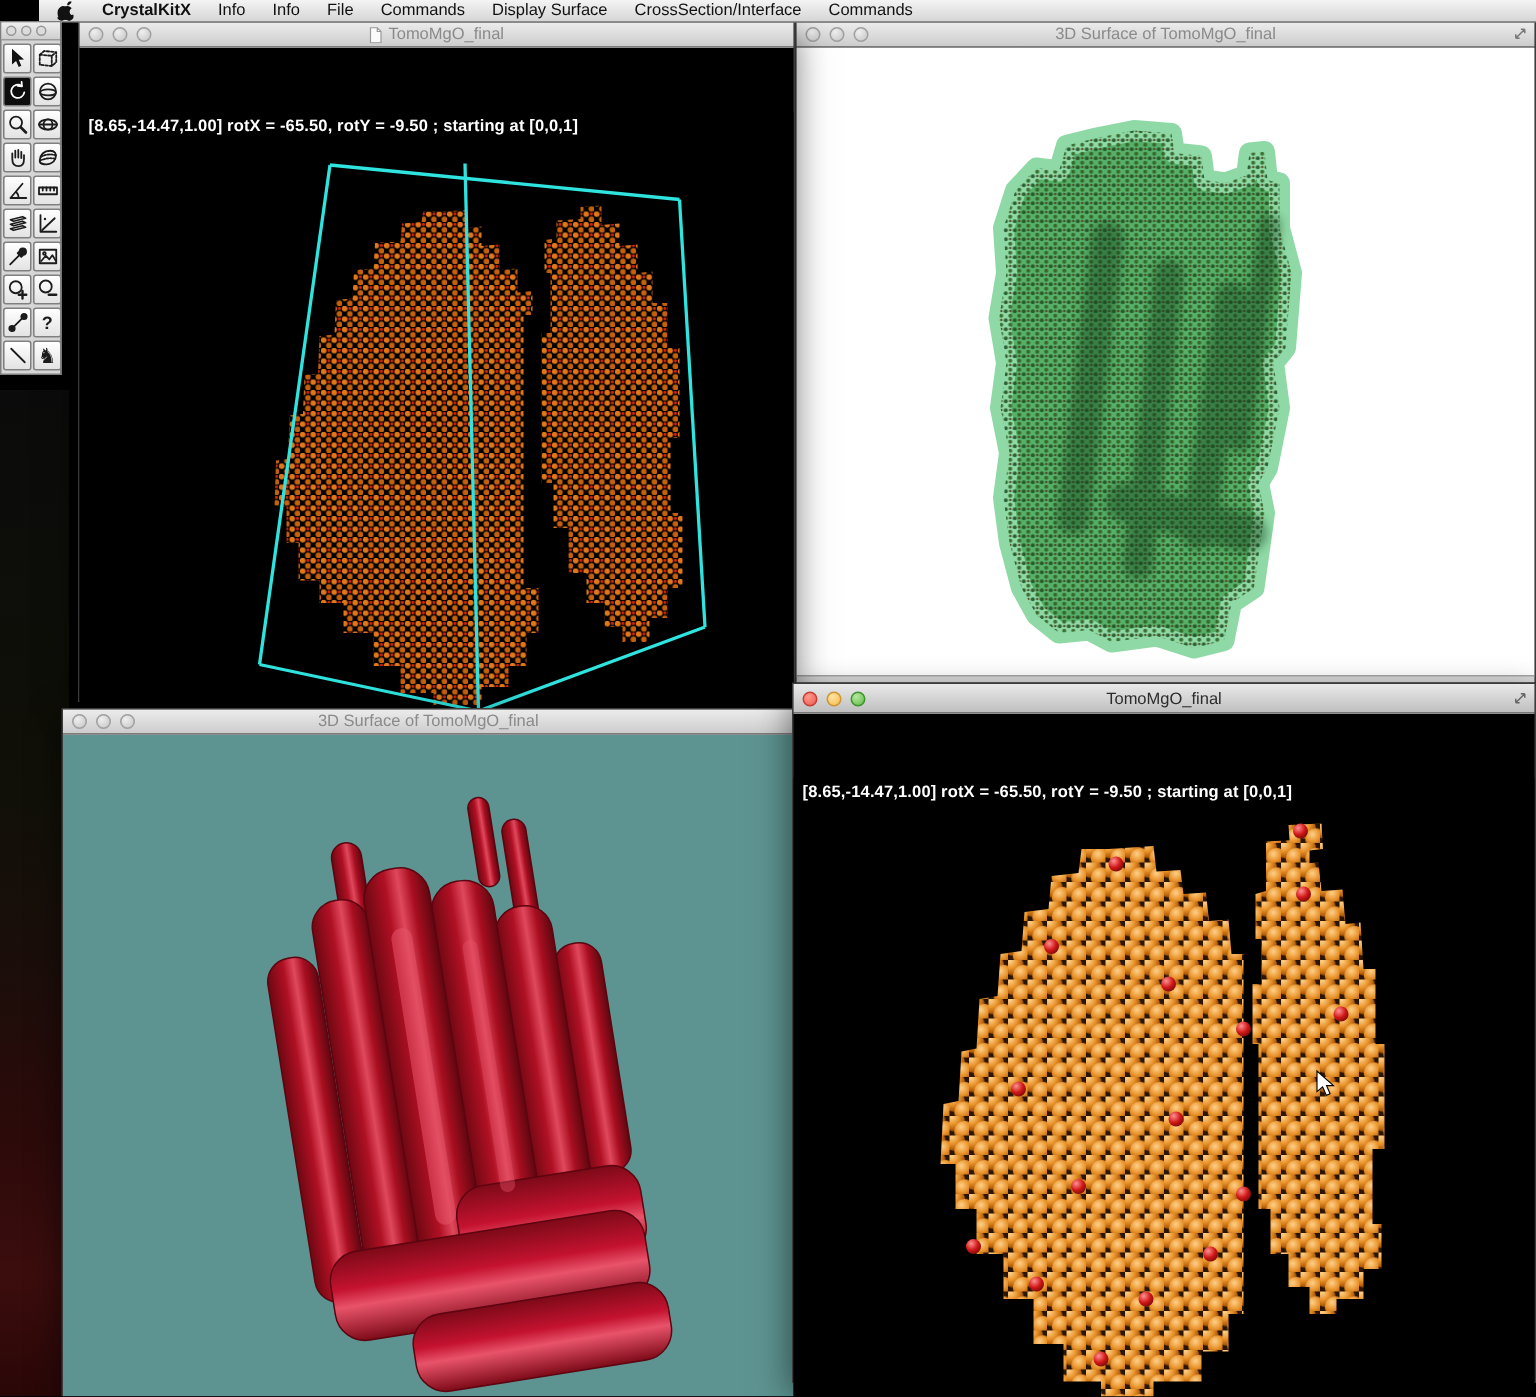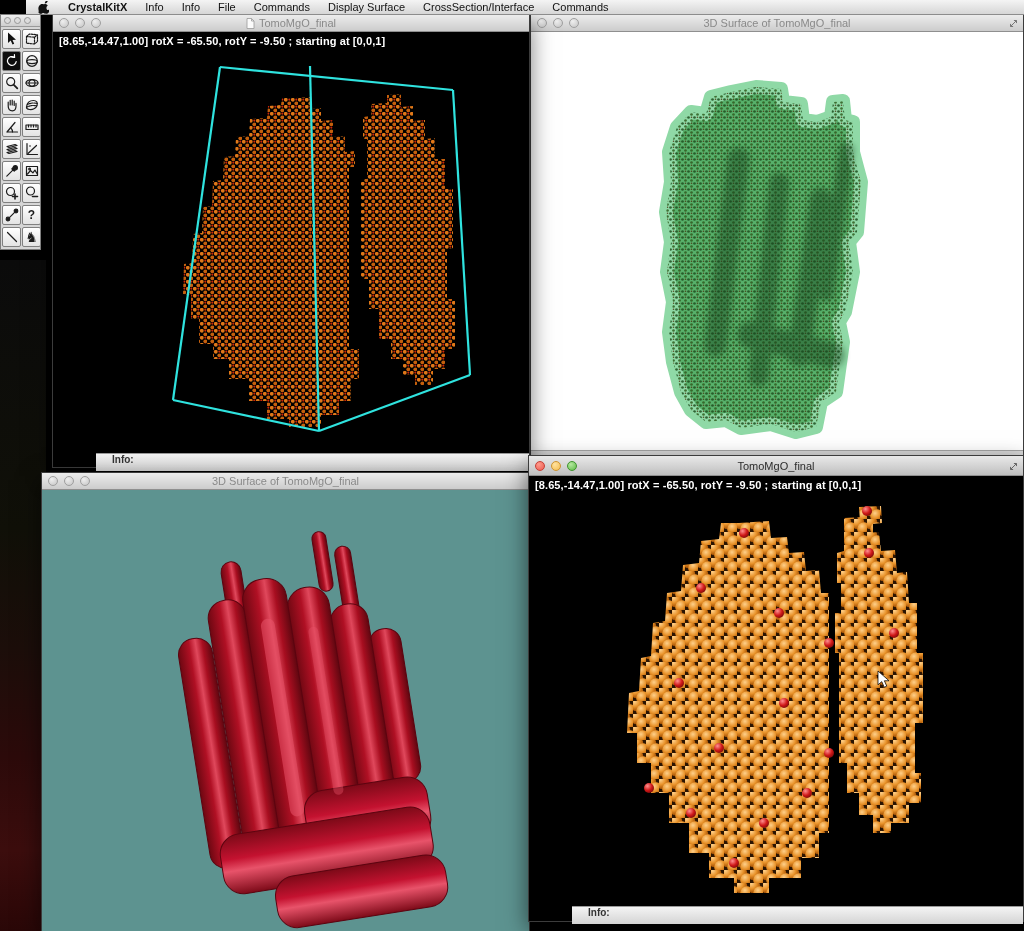--- a/index.html
+++ b/index.html
@@ -38,21 +38,21 @@
   .titlebar .lights i{width:10px;height:10px;border-radius:50%;display:block;box-sizing:border-box;}
   .lights.inactive i{border:1px solid #9f9f9f;background:radial-gradient(circle at 35% 30%,#efefef,#c4c4c4);}
   .lights.active .r{background:radial-gradient(circle at 35% 30%,#ff9a8c,#ec5a4f);border:1px solid #c63f36;}
   .lights.active .y{background:radial-gradient(circle at 35% 30%,#ffe2a0,#f5bd4f);border:1px solid #cf9430;}
   .lights.active .g{background:radial-gradient(circle at 35% 30%,#b5e8a0,#5ebb47);border:1px solid #3f942e;}
   .titlebar .wtitle{margin:0 auto;font-size:11px;color:#8a8a8a;display:flex;align-items:center;gap:4px;}
   .titlebar.active-bar{height:19px;background:linear-gradient(#e9e9e9,#bfbfbf);}
   .titlebar.active-bar .wtitle{color:#2c2c2c;}
   .resize-glyph{position:absolute;right:5px;top:50%;transform:translateY(-50%);}
   .statusbar{height:17px;background:#000;color:#fff;font-size:11px;font-weight:bold;
-    display:flex;align-items:center;padding-left:6px;letter-spacing:.1px;}
+    display:flex;align-items:center;padding-left:6px;letter-spacing:.1px;margin-top:43px;}
   .infobar{height:17px;background:linear-gradient(#f4f4f4,#d4d4d4);border-top:1px solid #9a9a9a;
     font-size:10px;font-weight:bold;color:#333;display:flex;align-items:flex-start;padding-left:16px;margin-left:43px;}
   .content{position:relative;overflow:hidden;}
   
   .win-tl{left:52px;top:14px;width:478px;height:454px;z-index:2;}
   .win-tl .content{height:404px;background:#000;}
   .win-tr{left:530px;top:14px;width:494px;height:441px;z-index:1;}
   .win-tr .content{height:418px;background:#fff;}
   .win-tr .bottom-strip{height:6px;background:#d8d8d8;border-top:1px solid #a5a5a5;}
   .win-bl{left:41px;top:472px;width:489px;height:459px;z-index:2;}

